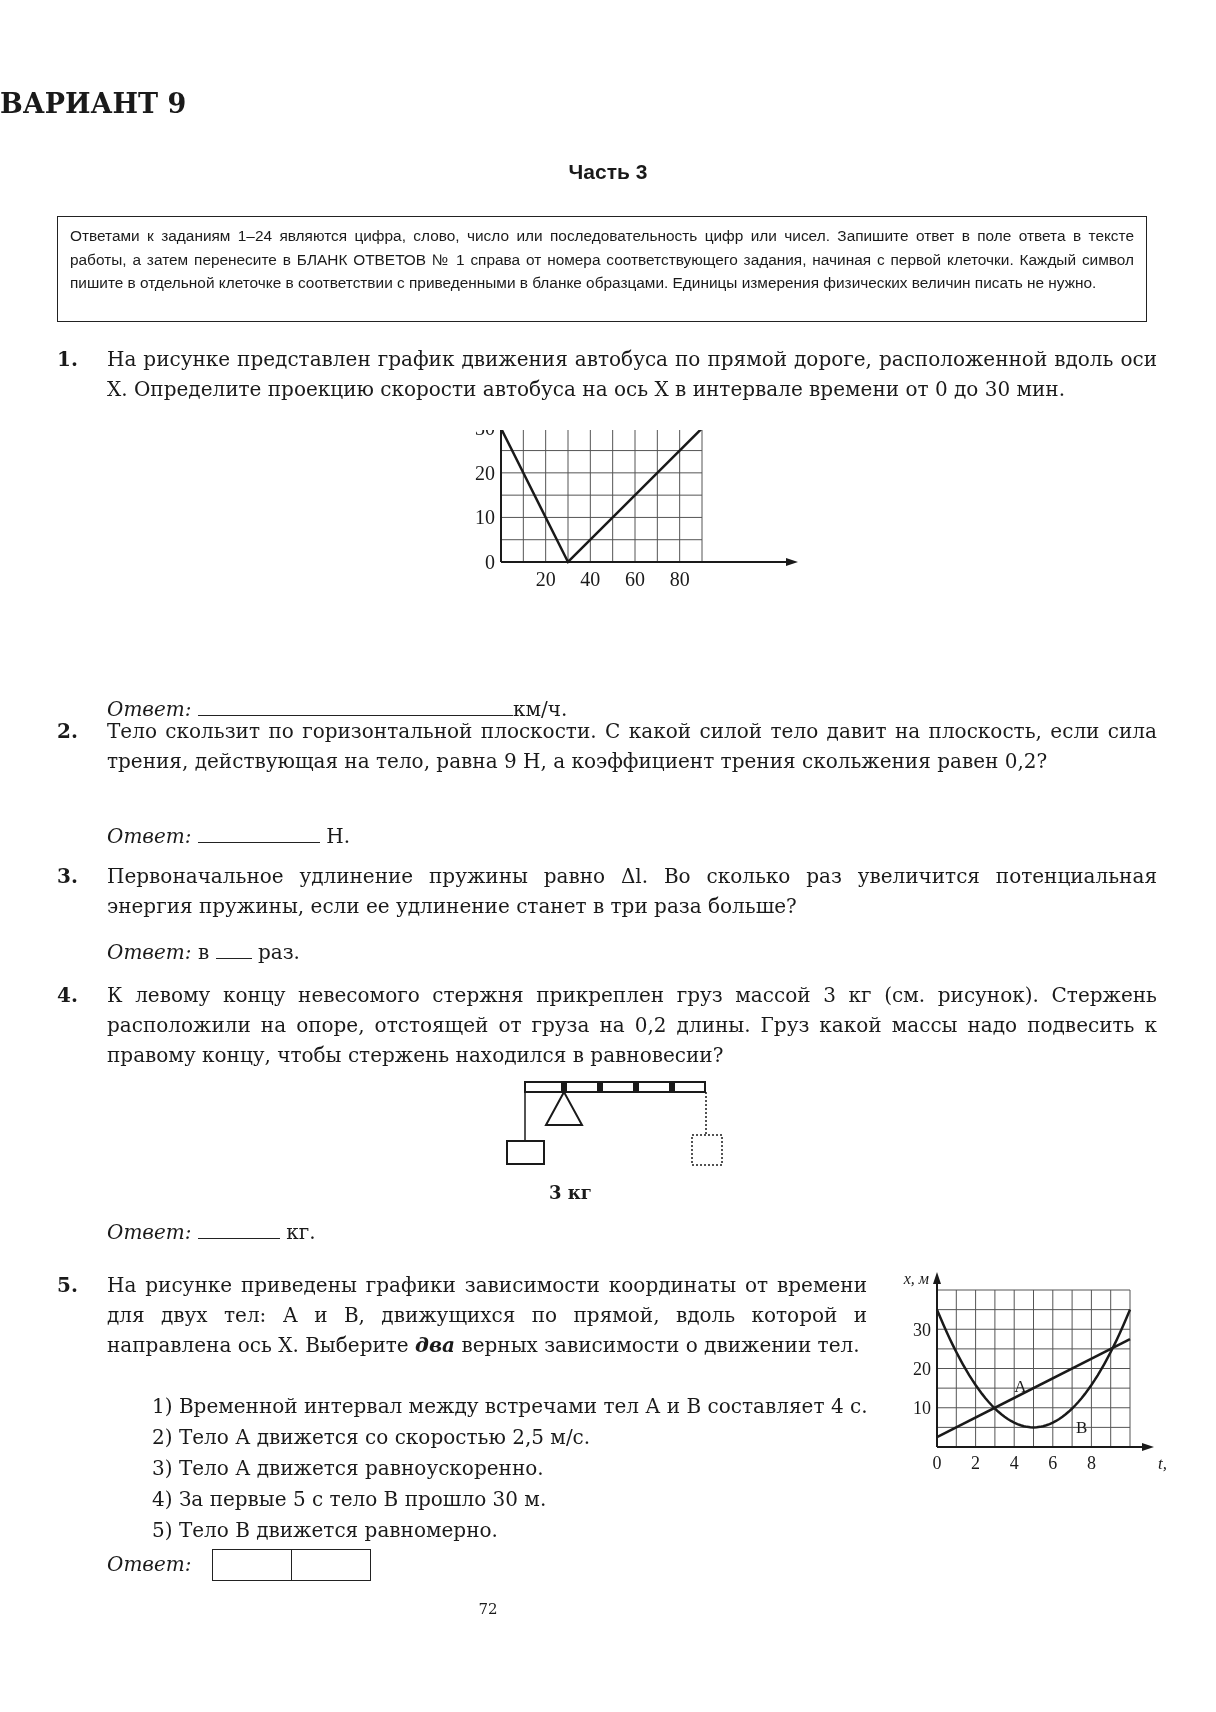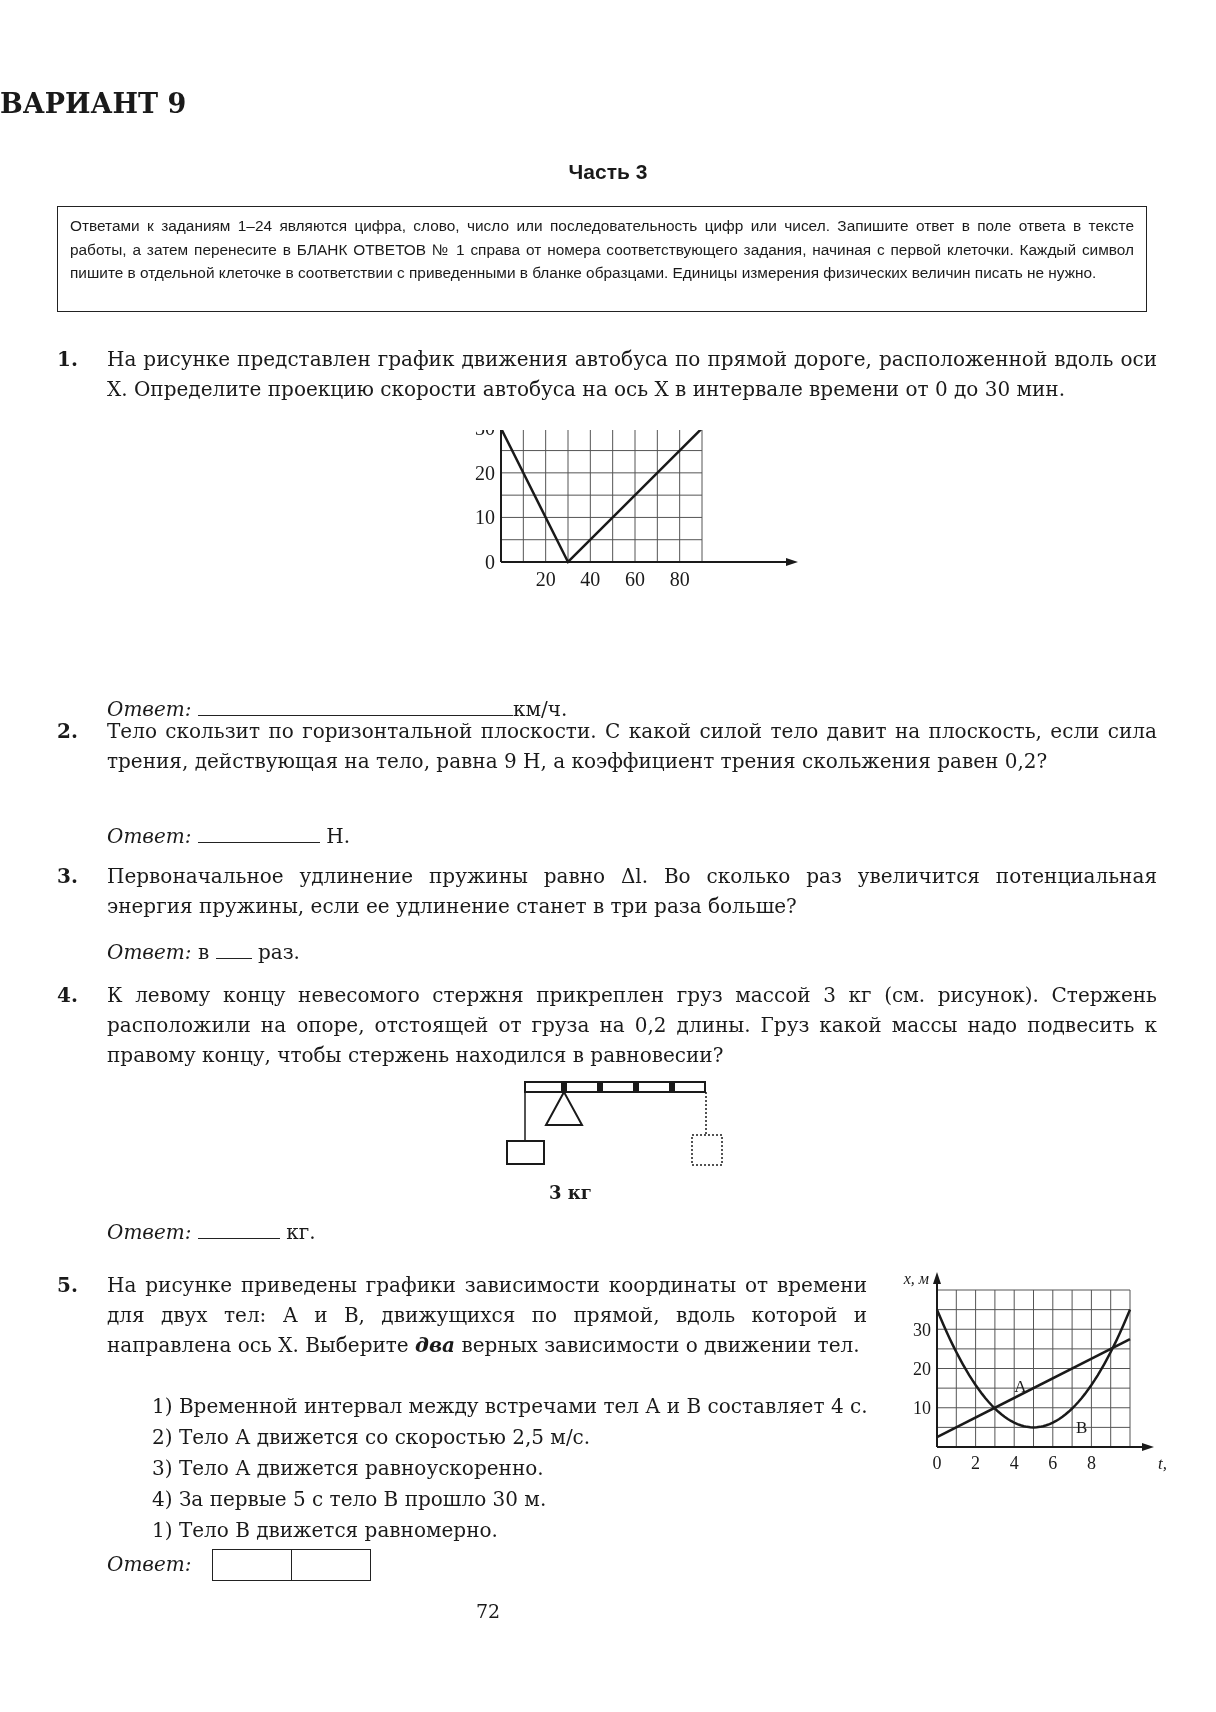--- a/index.html
+++ b/index.html
@@ -1,34 +1,34 @@
 <!DOCTYPE html>
 <html><head>
 <meta charset="utf-8">
 <style>
   html, body { margin:0; padding:0; background:#fff; }
   body { width:1216px; height:1712px; position:relative; overflow:hidden; color:#1a1a1a;
          font-family:"DejaVu Serif", "Liberation Serif", serif; }
   .sans { font-family:"Liberation Sans", "DejaVu Sans", sans-serif; }
   #title { position:absolute; top:88px; left:0; width:1216px; text-align:left; font-size:27px; font-weight:bold; }
   #part { position:absolute; top:160px; left:0; width:1216px; text-align:center; font-size:21px; font-weight:bold; }
-  #instructions { position:absolute; top:206px; left:57px; width:1090px; border:1.5px solid #222;
+  #instructions { position:absolute; top:216px; left:57px; width:1090px; border:1.5px solid #222;
       padding:7px 12px 5px 12px; font-size:15.4px; line-height:23.5px; text-align:justify; box-sizing:border-box; height:106px; }
   .task { position:absolute; left:57px; width:1100px; font-size:20px; line-height:30px; }
   .task .num { position:absolute; left:0; top:0; font-weight:bold; }
   .task .body { margin-left:50px; text-align:justify; }
   .answer { position:absolute; left:107px; font-size:20px; }
   .answer i { font-style:italic; }
   .line { display:inline-block; border-bottom:1.5px solid #222; height:20px; vertical-align:baseline; }
   .options { position:absolute; left:107px; font-size:20px; line-height:31px;margin-left:45px; }
   .boxes { display:inline-block; vertical-align:middle; border:1.5px solid #222; height:30px; }
   .boxes span { display:inline-block; width:78px; height:30px; border-right:1.5px solid #222; }
   .boxes span:last-child { border-right:none; }
   svg text { font-family:"Liberation Serif", "DejaVu Serif", serif; fill:#1a1a1a; }
-  #page-num { position:absolute; top:1600px; left:0; width:976px; text-align:center; font-size:19px; }
+  #page-num { position:absolute; top:1600px; left:0; width:976px; text-align:center; font-size:15px; }
 </style>
 </head>
 <body>
 
 <div id="title">ВАРИАНТ 9</div>
 <div id="part" class="sans">Часть 3</div>
 <div id="instructions" class="sans">Ответами к заданиям 1–24 являются цифра, слово, число или последовательность цифр или чисел. Запишите ответ в поле ответа в тексте работы, а затем перенесите в БЛАНК ОТВЕТОВ № 1 справа от номера соответствующего задания, начиная с первой клеточки. Каждый символ пишите в отдельной клеточке в соответствии с приведенными в бланке образцами. Единицы измерения физических величин писать не нужно.</div>
 
 <div class="task" style="top:344px;">
   <span class="num">1.</span>
@@ -118,21 +118,21 @@
 
 <div class="task" style="top:1270px; width:810px;">
   <span class="num">5.</span>
   <div class="body"><span>На рисунке приведены графики зависимости координаты от времени для двух тел: А и В, движущихся по прямой, вдоль которой и направлена ось X. Выберите </span><b><i>два</i></b><span> верных зависимости о движении тел.</span></div>
 </div>
 <div class="options" style="top:1391px;">
   <div>1)  Временной интервал между встречами тел А и В составляет 4 с.</div>
   <div>2)  Тело А движется со скоростью 2,5 м/с.</div>
   <div>3)  Тело А движется равноускоренно.</div>
   <div>4)  За первые 5 с тело В прошло 30 м.</div>
-  <div>1)  Тело В движется равномерно.</div>
+  <div>5)  Тело В движется равномерно.</div>
 </div>
 <div class="answer" style="top:1549px;">
   <i>Ответ</i><i>:</i>
   <span class="boxes" style="margin-left:14px;"><span></span><span></span></span>
 </div>
 <svg id="chart2" style="position:absolute; left:890px; top:1260px;" width="280" height="220">
     <line x1="66.3" y1="187" x2="66.3" y2="30" stroke="#555" stroke-width="1"></line>
     <line x1="85.6" y1="187" x2="85.6" y2="30" stroke="#555" stroke-width="1"></line>
     <line x1="104.9" y1="187" x2="104.9" y2="30" stroke="#555" stroke-width="1"></line>
     <line x1="124.2" y1="187" x2="124.2" y2="30" stroke="#555" stroke-width="1"></line>

